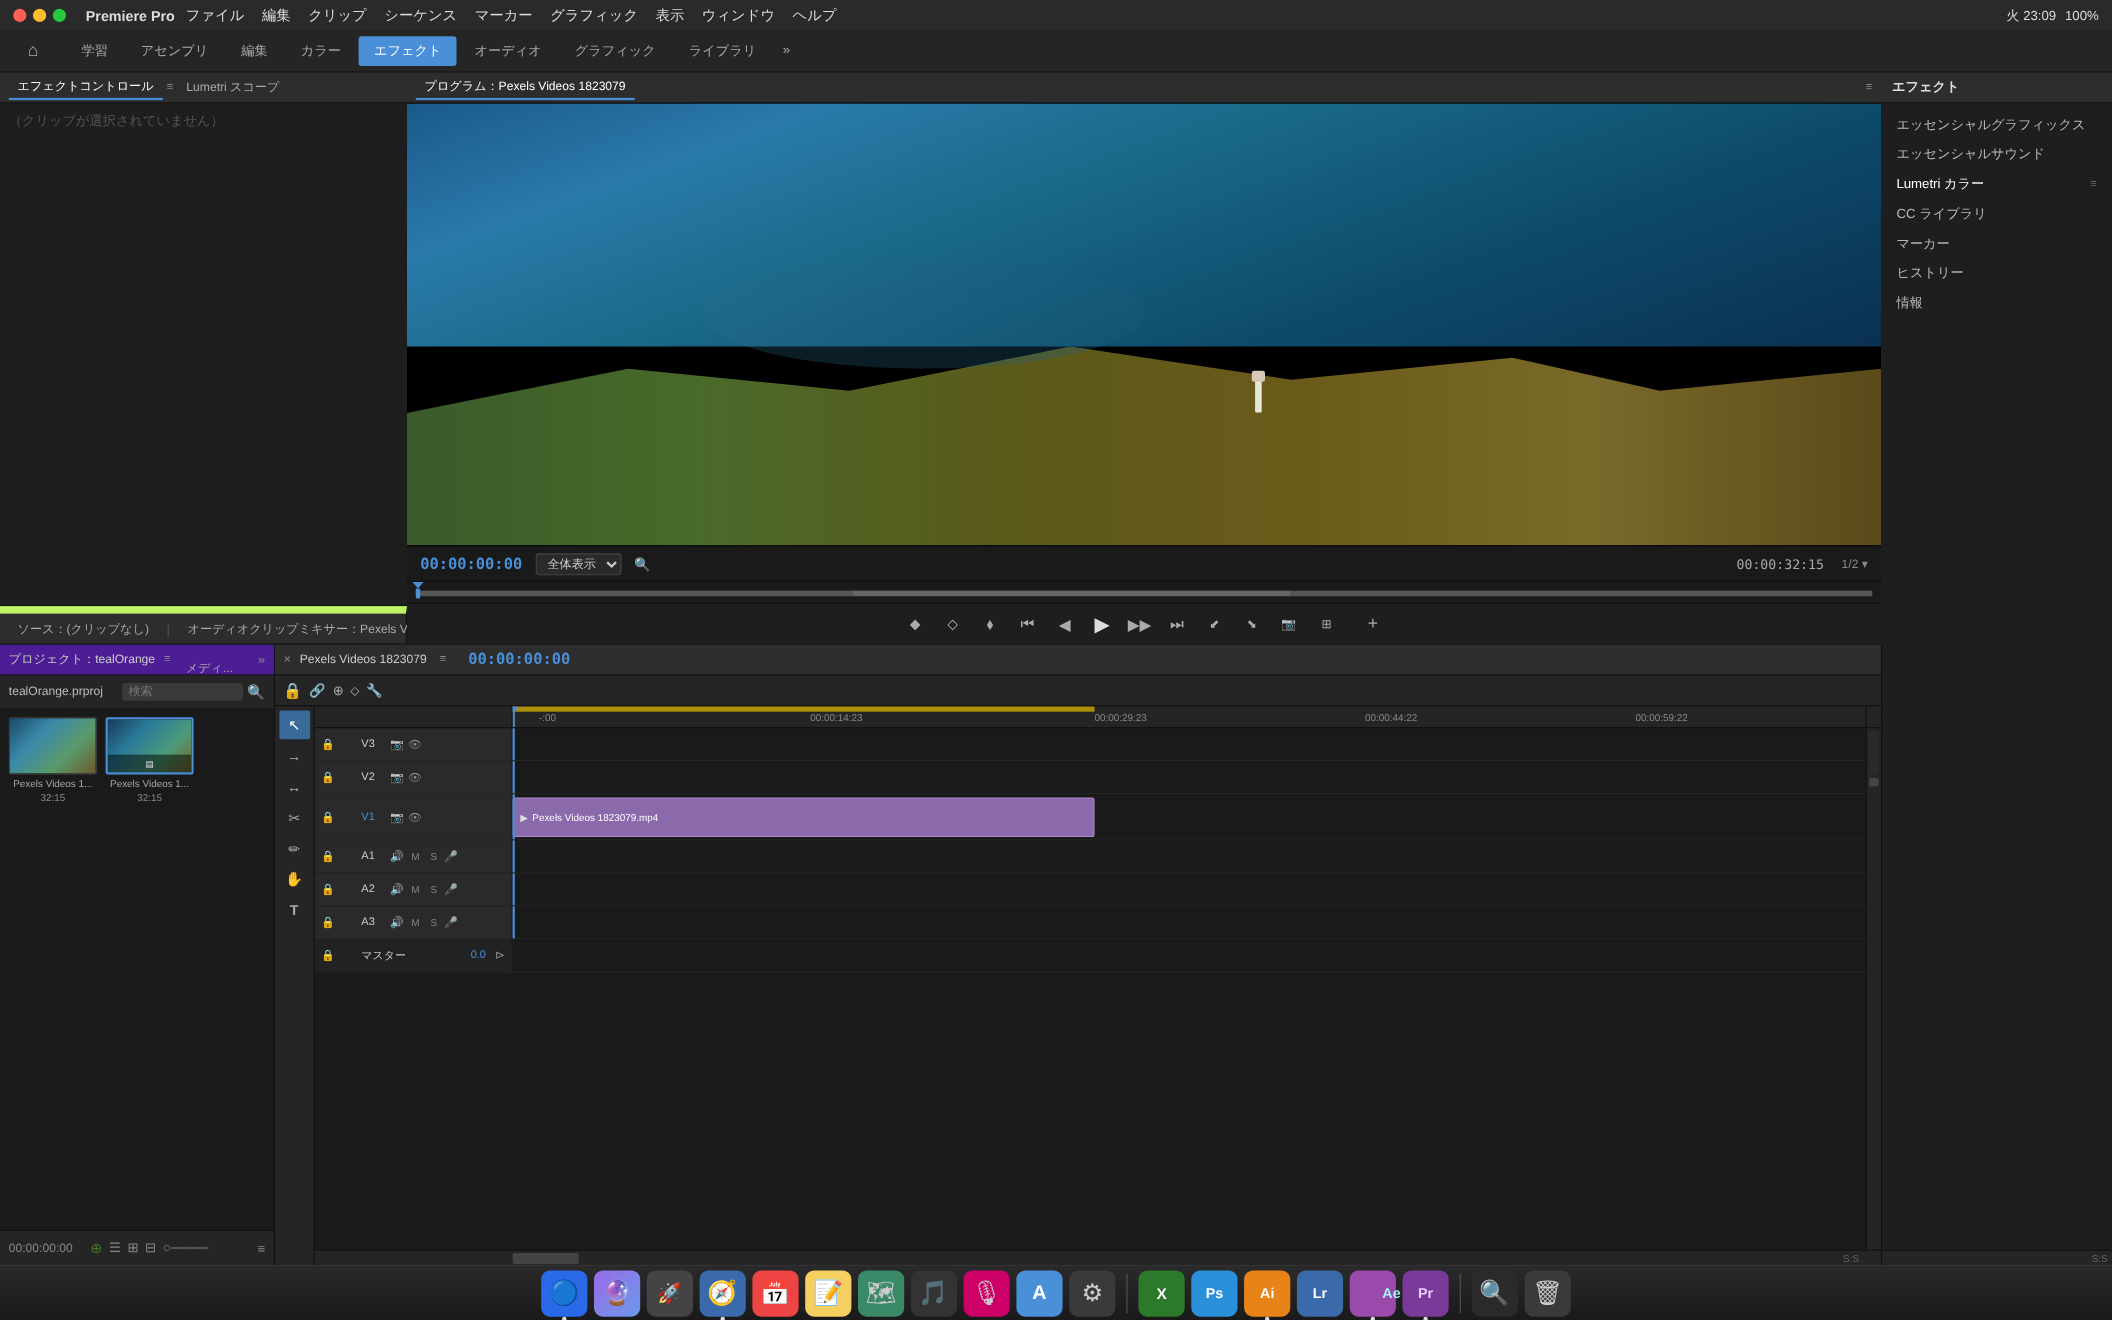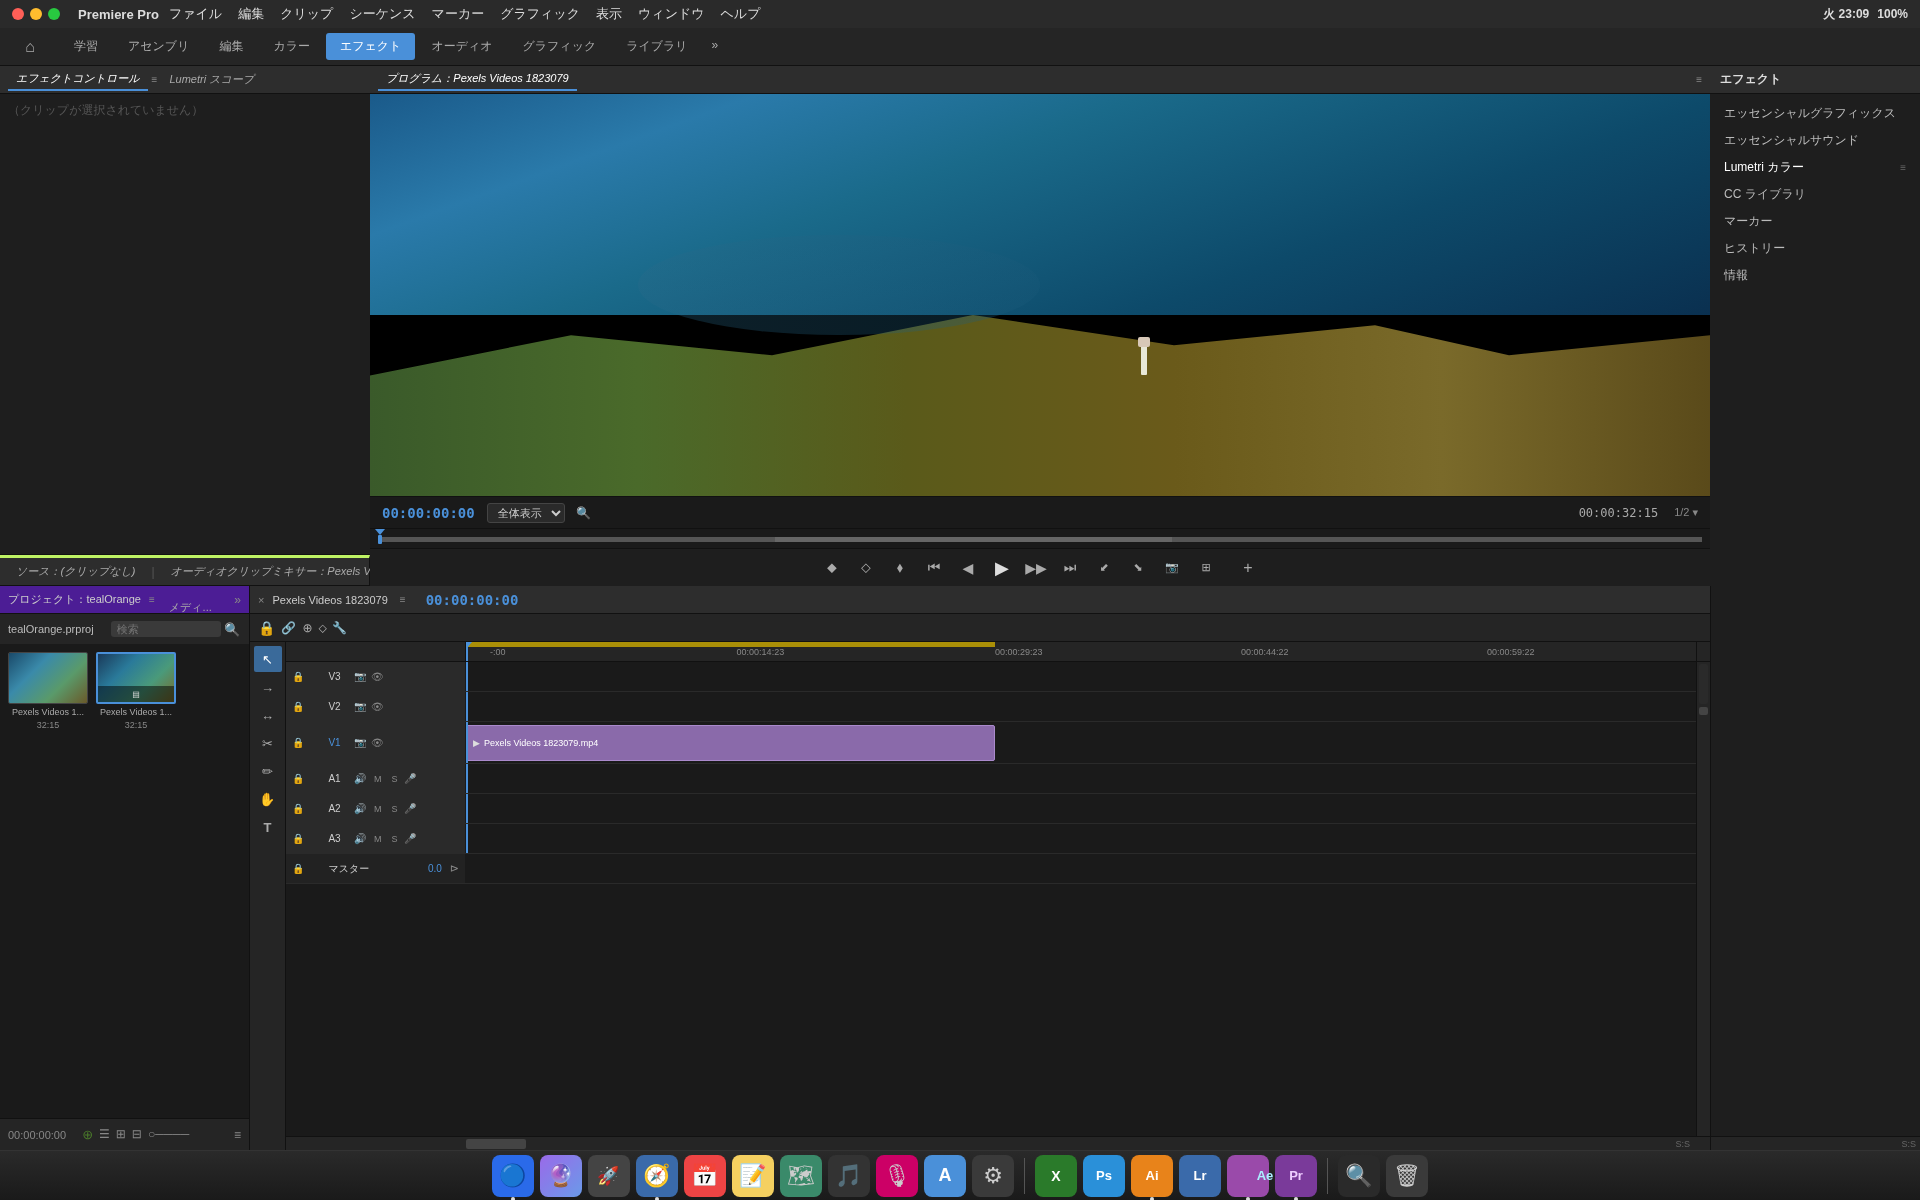--- a/index.html
+++ b/index.html
@@ -25,21 +25,21 @@
       position: relative;
     }
     .macos-bar-left { display: flex; align-items: center; gap: 10px; }
     .macos-dots { display: flex; gap: 6px; }
     .dot { width: 12px; height: 12px; border-radius: 50%; }
     .dot-red { background: #ff5f57; }
     .dot-yellow { background: #ffbd2e; }
     .dot-green { background: #28c940; }
     .macos-appname { font-weight: bold; font-size: 13px; color: #ddd; margin-left: 8px; }
     .macos-menu { display: flex; gap: 16px; font-size: 13px; color: #ddd; }
-    .macos-bar-right { display: flex; align-items: center; gap: 8px; font-size: 12px; color: #ddd; font-weight: bold; }
+    .macos-bar-right { display: flex; align-items: center; gap: 8px; font-size: 12px; color: #ddd; }
 
     
     .app-header {
       height: 38px;
       background: #252525;
       display: flex;
       align-items: center;
       padding: 0 16px;
       gap: 4px;
       border-bottom: 1px solid #111;
@@ -62,21 +62,20 @@
       border-radius: 3px;
       cursor: pointer;
     }
     .header-more { color: #aaa; padding: 5px 8px; cursor: pointer; }
     .panel-tab {
       padding: 3px 8px;
       font-size: 11px;
       color: #aaa;
       cursor: pointer;
       white-space: nowrap;
-      font-style: italic;
     }
     .panel-tab.active {
       color: #fff;
       border-bottom: 2px solid #4a90d9;
     }
     .panel-tab-icon { font-size: 10px; color: #888; cursor: pointer; }
     .no-clip-text { color: #555; font-size: 12px; }
     .project-panel-header {
       height: 28px;
       background: #4c1d95;
@@ -570,21 +569,21 @@
         <div class="effect-ctrl-tabs">
           <span class="panel-tab active">エフェクトコントロール</span>
           <span class="panel-tab-icon">≡</span>
           <span class="panel-tab">Lumetri スコープ</span>
         </div>
         <div class="effect-ctrl-content">
           <span class="no-clip-text">（クリップが選択されていません）</span>
         </div>
       </div>
 
-      <div class="source-panel" style="width:100%;height:auto;flex-shrink:0;border-top:3px solid #bef264;">
+      <div class="source-panel" style="width:100%;height:auto;flex-shrink:0;border-top:7px solid #bef264;">
         <div class="source-tabs">
           <span class="panel-tab">ソース：(クリップなし)</span>
           <span style="margin:0 2px;color:#555;">|</span>
           <span class="panel-tab">オーディオクリップミキサー：Pexels Videos 18230</span>
           <span style="margin-left:auto;color:#888;cursor:pointer;">»</span>
         </div>
       </div>
 
     </div>
 

